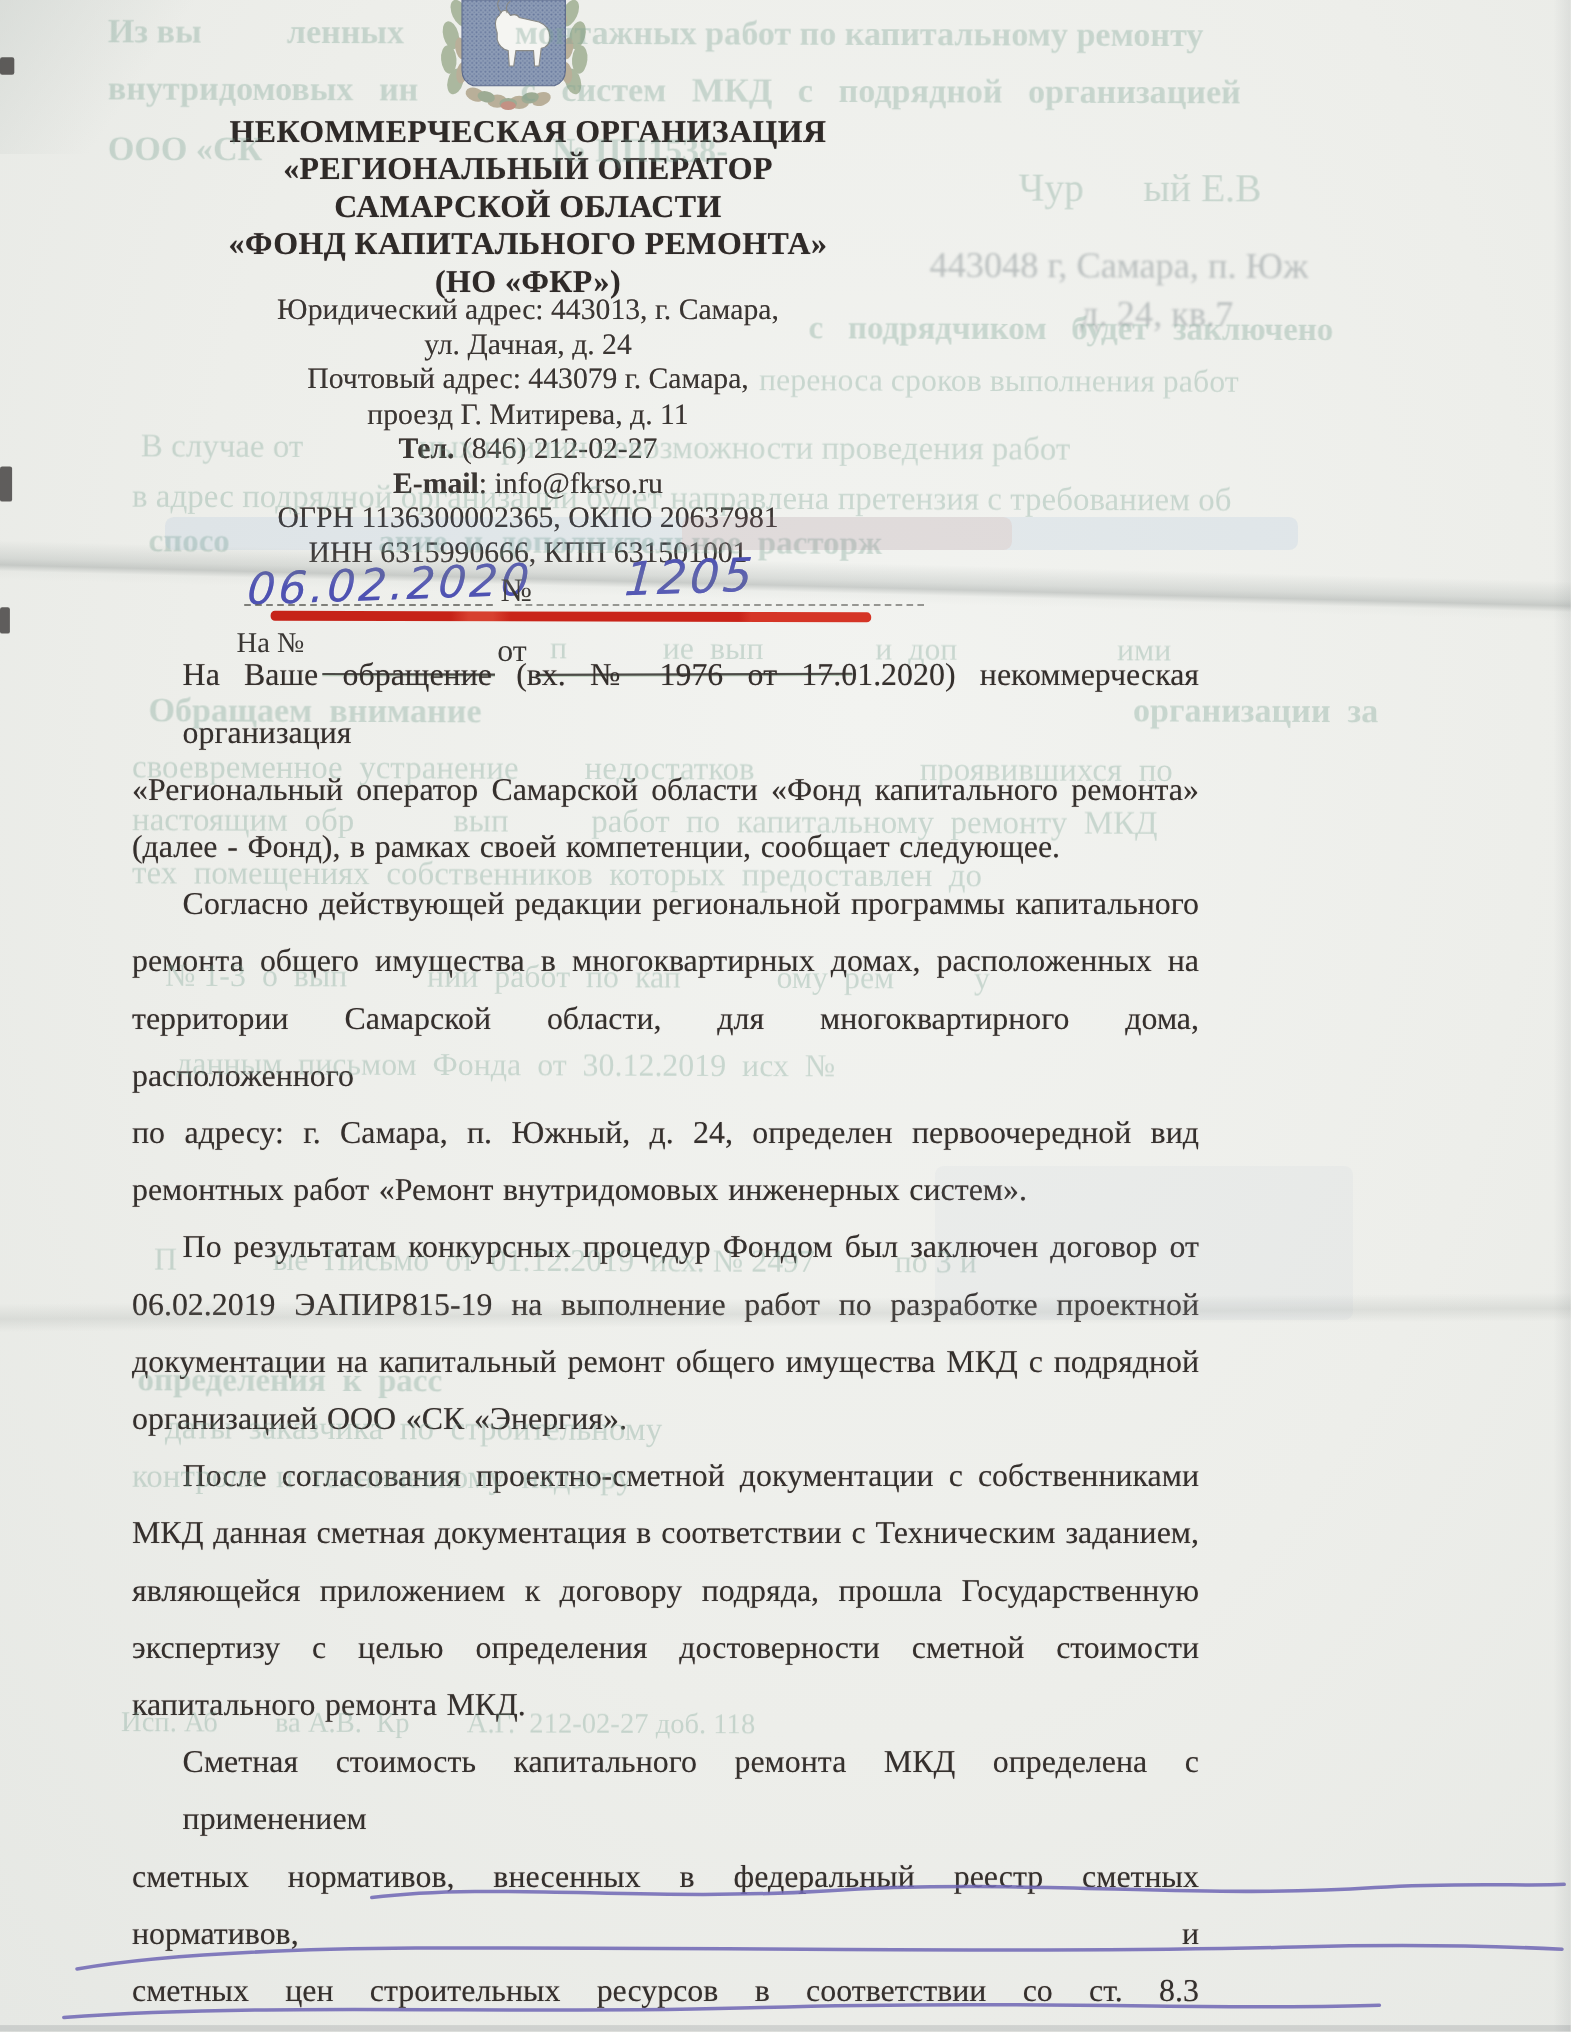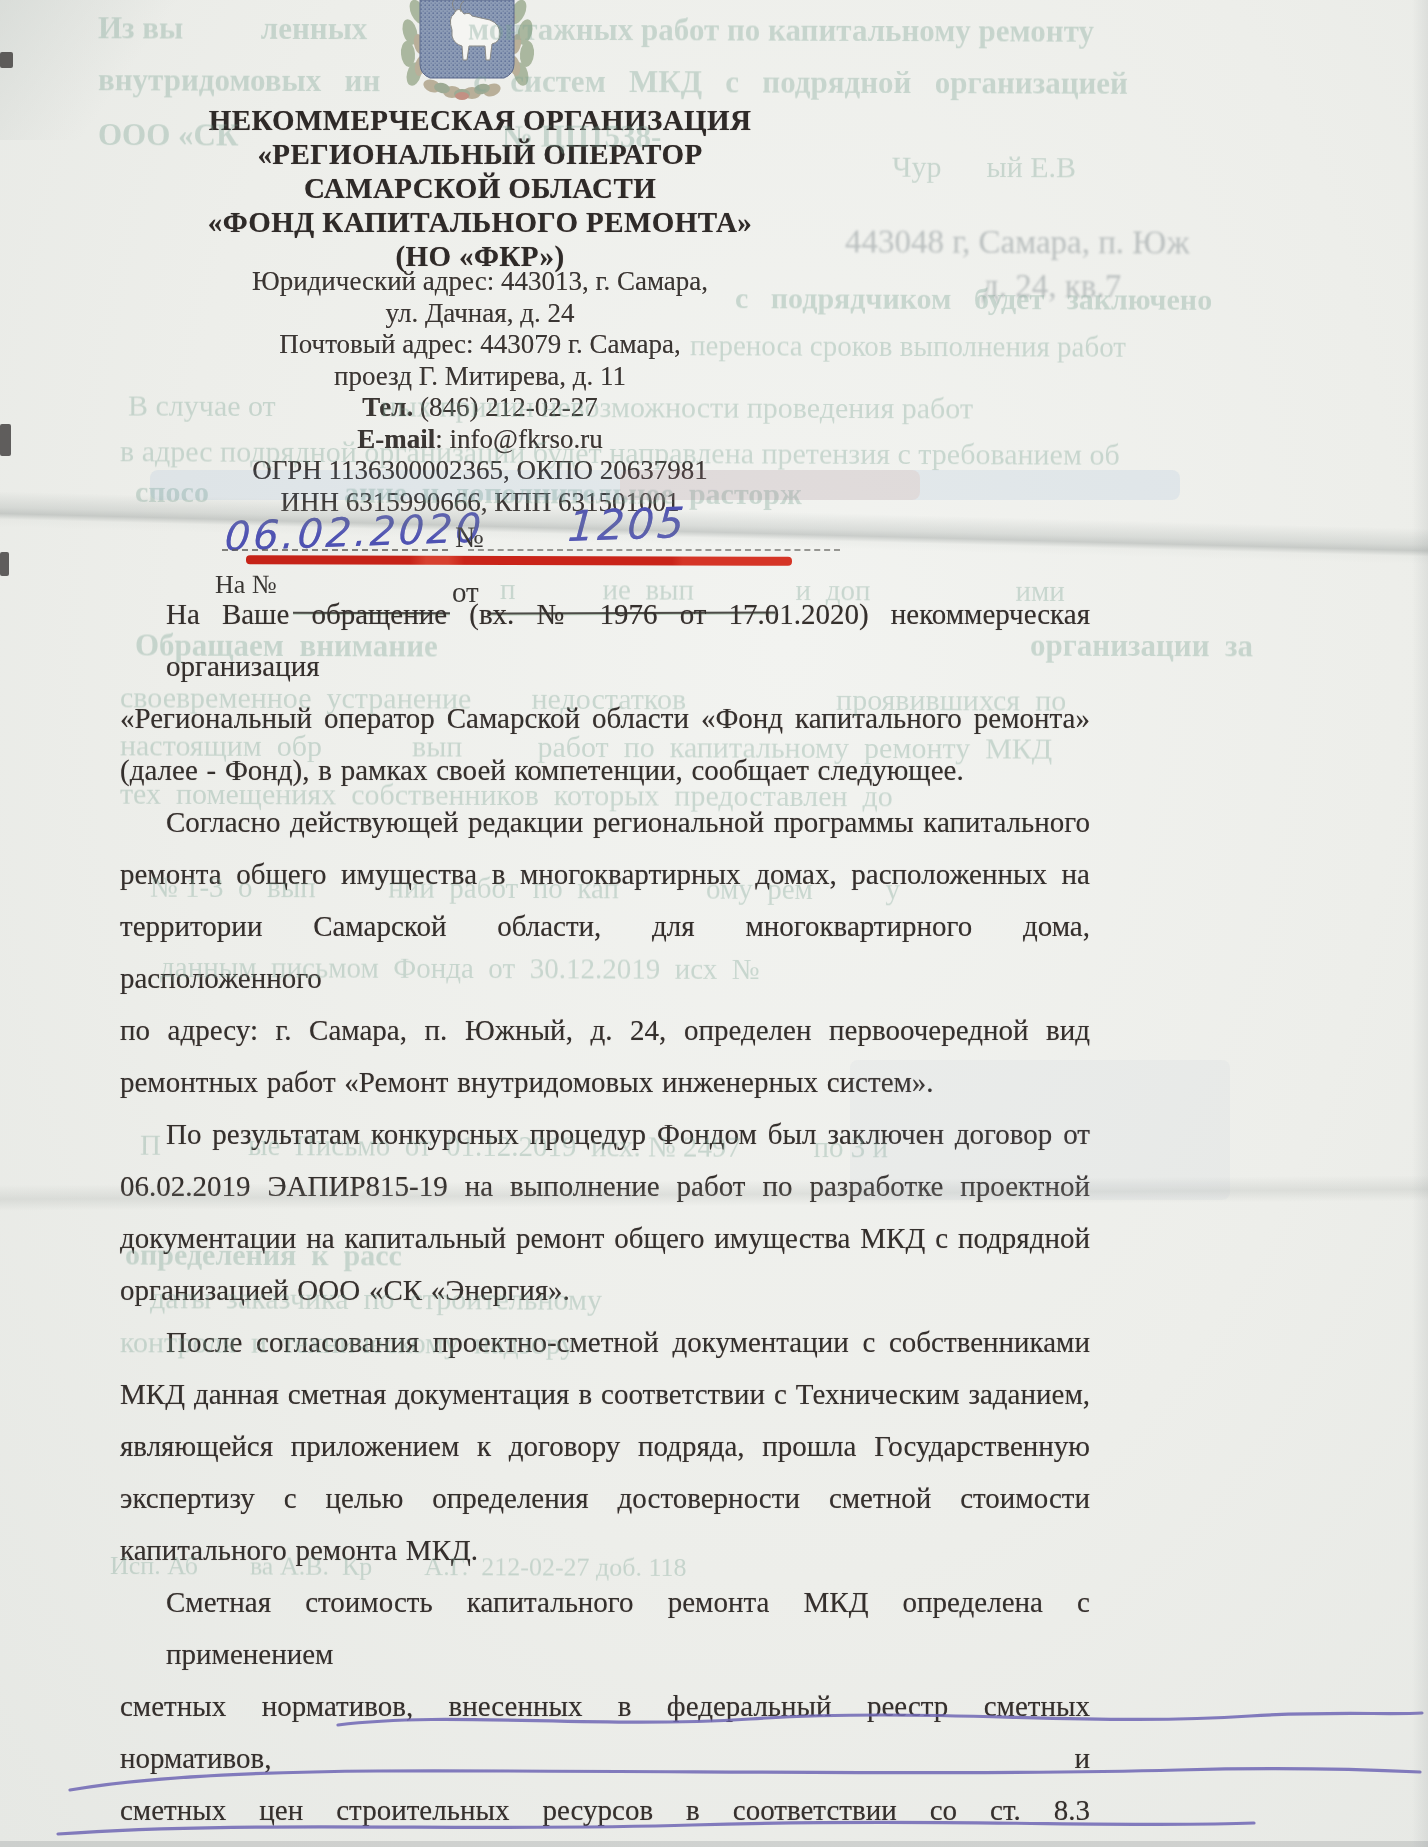--- a/index.html
+++ b/index.html
@@ -184,21 +184,21 @@
   <div id="crease-2" class="crease"></div>
   <div id="right-edge"></div>
   <div id="bottom-edge"></div>
   <div class="edge-mark" style="left:0;top:52px;width:13px;height:16px;"></div>
   <div class="edge-mark" style="left:0;top:424px;width:11px;height:32px;"></div>
   <div class="edge-mark" style="left:0;top:552px;width:9px;height:24px;"></div>
 
 <span class="ghost bold" style="left: 98px; top: 12px; font-size: 31px;">Из вы          ленных             монтажных работ по капитальному ремонту</span>
     <span class="ghost bold" style="left: 98px; top: 64px; font-size: 31px;">внутридомовых   ин            с   систем   МКД   с   подрядной   организацией</span>
     <span class="ghost bold" style="left: 98px; top: 118px; font-size: 31px;">ООО «СК                                  № ЦП1538-</span>
-    <span class="ghost" style="left: 892px; top: 150px; font-size: 30px;">Чур      ый Е.В</span>
+    <span class="ghost" style="left: 926px; top: 150px; font-size: 36px;">Чур      ый Е.В</span>
     <span class="ghost gray" style="left: 845px; top: 224px; font-size: 33px;">443048 г, Самара, п. Юж</span>
     <span class="ghost gray" style="left: 982px; top: 268px; font-size: 33px;">д. 24, кв.7</span>
     <span class="ghost bold" style="left: 735px; top: 282px; font-size: 30px;">с   подрядчиком   будет   заключено</span>
     <span class="ghost" style="left: 690px; top: 330px; font-size: 29px;">переноса сроков выполнения работ</span>
     <span class="ghost" style="left: 128px; top: 390px; font-size: 30px;">В случае от              ных причин невозможности проведения работ</span>
     <span class="ghost" style="left: 120px; top: 436px; font-size: 30px;">в адрес подрядной организации будет направлена претензия с требованием об</span>
     <span class="ghost bold" style="left: 135px; top: 476px; font-size: 30px;">спосо                  ание  и  дополнительное  расторж</span>
     <span class="ghost" style="left: 500px; top: 574px; font-size: 29px;">п            ие  вып              и  доп                    ими</span>
     <span class="ghost bold" style="left: 135px; top: 628px; font-size: 31px;">Обращаем  внимание</span>
     <span class="ghost bold" style="left: 1030px; top: 628px; font-size: 31px;">организации  за</span>

